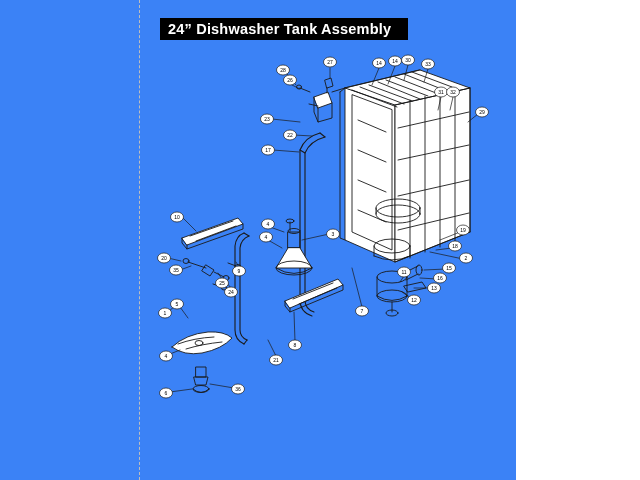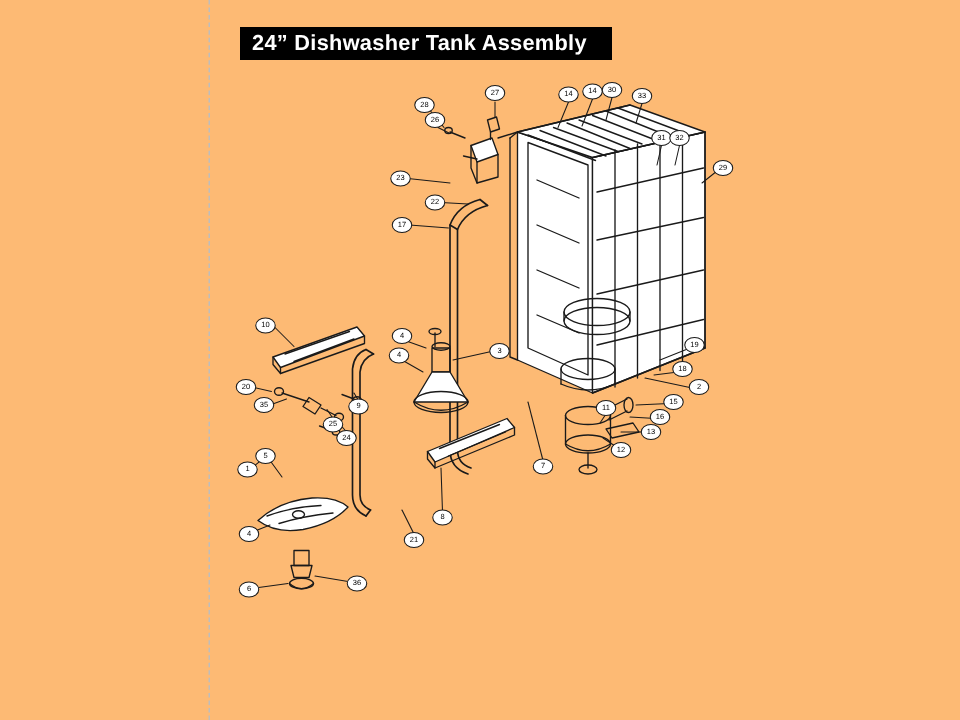--- a/index.html
+++ b/index.html
@@ -8,23 +8,23 @@
     background: #ffffff;
   }
   body {
     width: 640px;
     height: 480px;
     font-family: "Liberation Sans", sans-serif;
     overflow: hidden;
   }
   #page {
     position: relative;
-    width: 640px;
+    width: 516px;
     height: 480px;
-    background: #fdba74;
+    background: #3b82f6;
   }
   
   .page-edge {
     position: absolute;
     left: 139px;
     top: 0;
     width: 0;
     height: 480px;
     border-left: 1px dashed #bdbdbd;
   }

